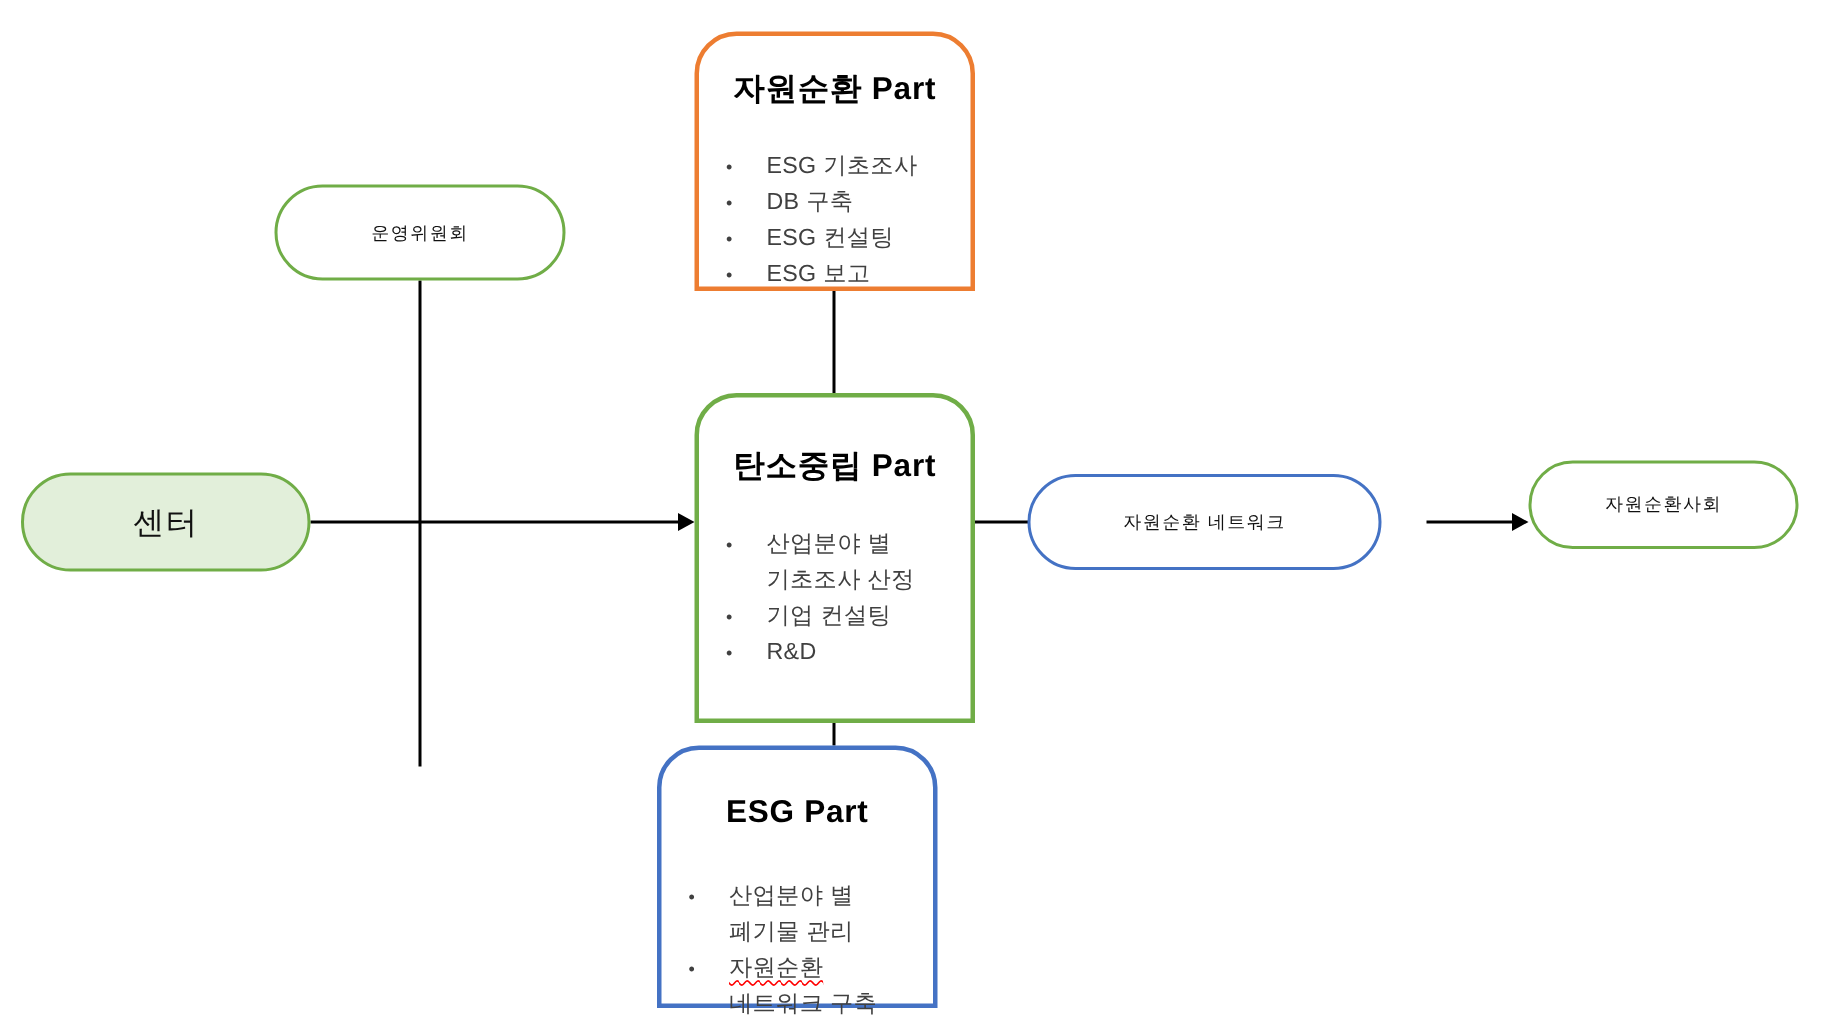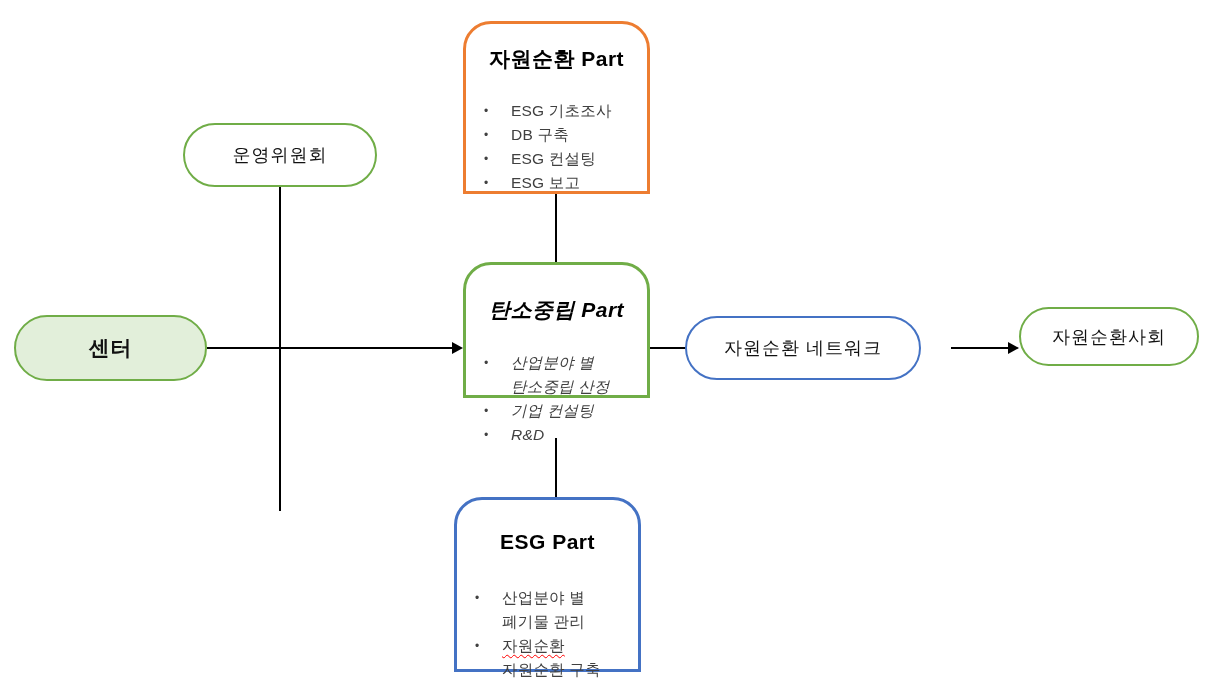--- a/index.html
+++ b/index.html
@@ -27,25 +27,25 @@
   
   .pill {
     position: absolute;
     box-sizing: border-box;
     display: flex;
     align-items: center;
     justify-content: center;
     background: #ffffff;
     border: 2px solid #70ad47;
     border-radius: 33px;
-    font-size: 18px;
+    font-size: 12px;
     color: #111111;
     letter-spacing: 1px;
   }
-  .pill.filled { font-weight: bold; font-size: 21px; }
+  .pill.filled { font-weight: normal; font-size: 21px; }
 
   
   .part-box {
     position: absolute;
     box-sizing: border-box;
     background: #ffffff;
     border: 3px solid;
     border-radius: 28px 28px 0 0;
   }
   .part-title {
@@ -124,45 +124,45 @@
           <span class="dot">•</span>
           <span class="li-text"><span>ESG 컨설팅</span></span>
         </div>
         <div class="li">
           <span class="dot">•</span>
           <span class="li-text"><span>ESG 보고</span></span>
         </div>
       </div>
   </div>
 
-  <div class="part-box t-carbon" style="left: 463px; top: 262px; width: 187px; height: 136px; border-color: rgb(112, 173, 71); font-style: italic;">
+  <div class="part-box t-carbon" style="left: 463px; top: 262px; width: 187px; height: 220px; border-color: rgb(112, 173, 71);">
     <div class="part-title">탄소중립 Part</div>
     <div class="part-items">
         <div class="li">
           <span class="dot">•</span>
-          <span class="li-text"><span>산업분야 별</span><br><span>탄소중립 산정</span></span>
+          <span class="li-text"><span>산업분야 별</span><br><span>기초조사 산정</span></span>
         </div>
         <div class="li">
           <span class="dot">•</span>
           <span class="li-text"><span>기업 컨설팅</span></span>
         </div>
         <div class="li">
           <span class="dot">•</span>
           <span class="li-text"><span>R&amp;D</span></span>
         </div>
       </div>
   </div>
 
-  <div class="part-box t-esg" style="left: 454px; top: 497px; width: 187px; height: 175px; border-color: rgb(68, 114, 196);">
+  <div class="part-box t-esg" style="left: 438px; top: 497px; width: 187px; height: 175px; border-color: rgb(68, 114, 196);">
     <div class="part-title">ESG Part</div>
     <div class="part-items">
         <div class="li">
           <span class="dot">•</span>
           <span class="li-text"><span>산업분야 별</span><br><span>폐기물 관리</span></span>
         </div>
         <div class="li">
           <span class="dot">•</span>
-          <span class="li-text"><span class="misspell">자원순환</span><br><span>자원순환 구축</span></span>
+          <span class="li-text"><span class="misspell">자원순환</span><br><span>네트워크 구축</span></span>
         </div>
       </div>
   </div>
 
 </div>
 
 </body></html>

